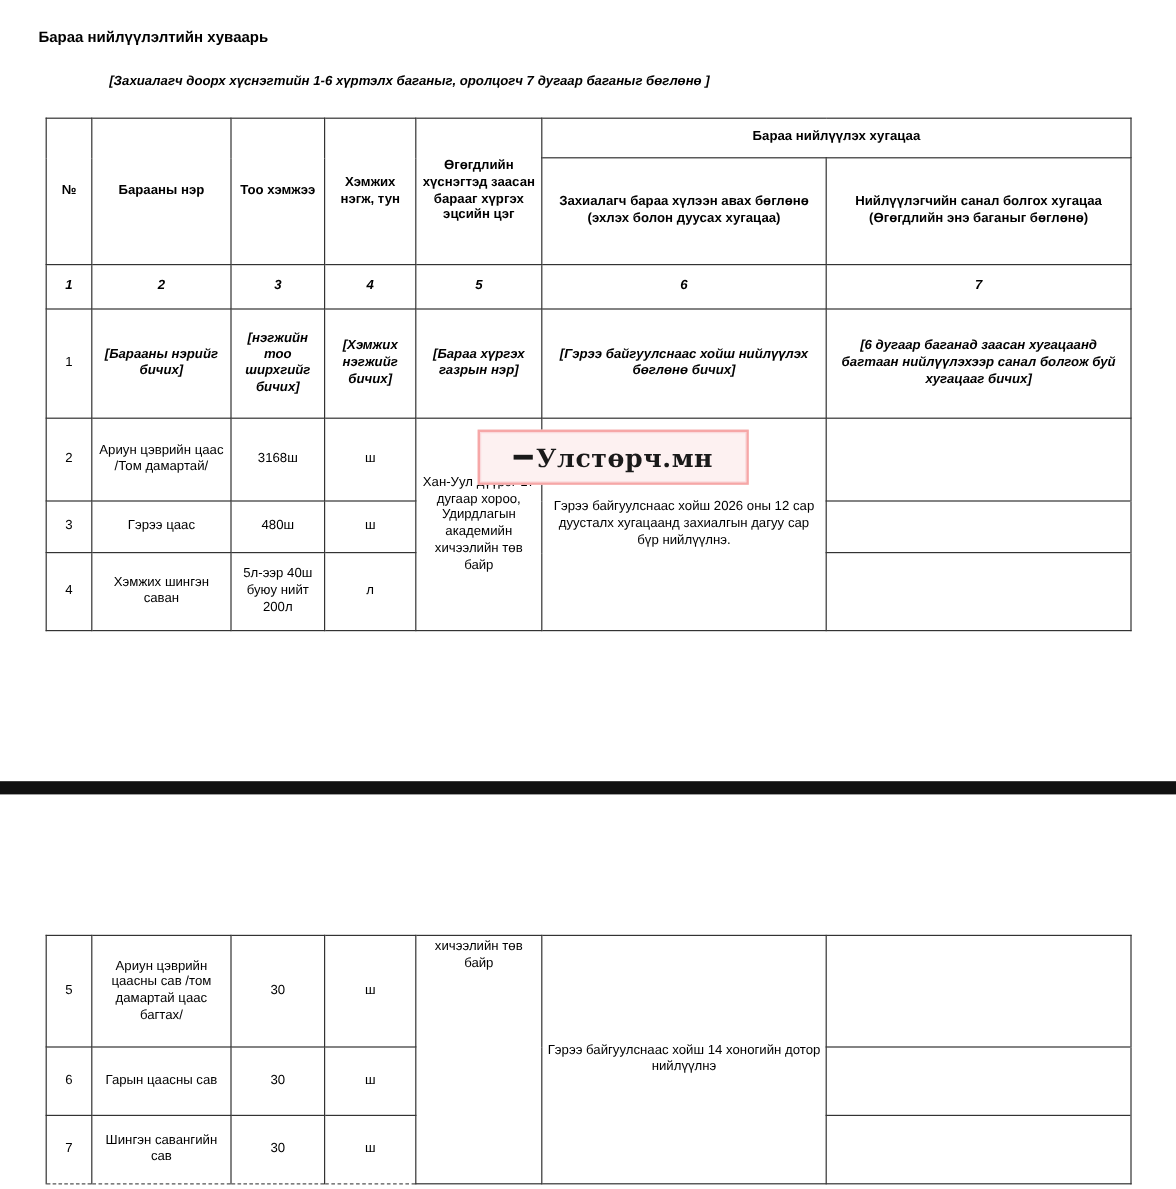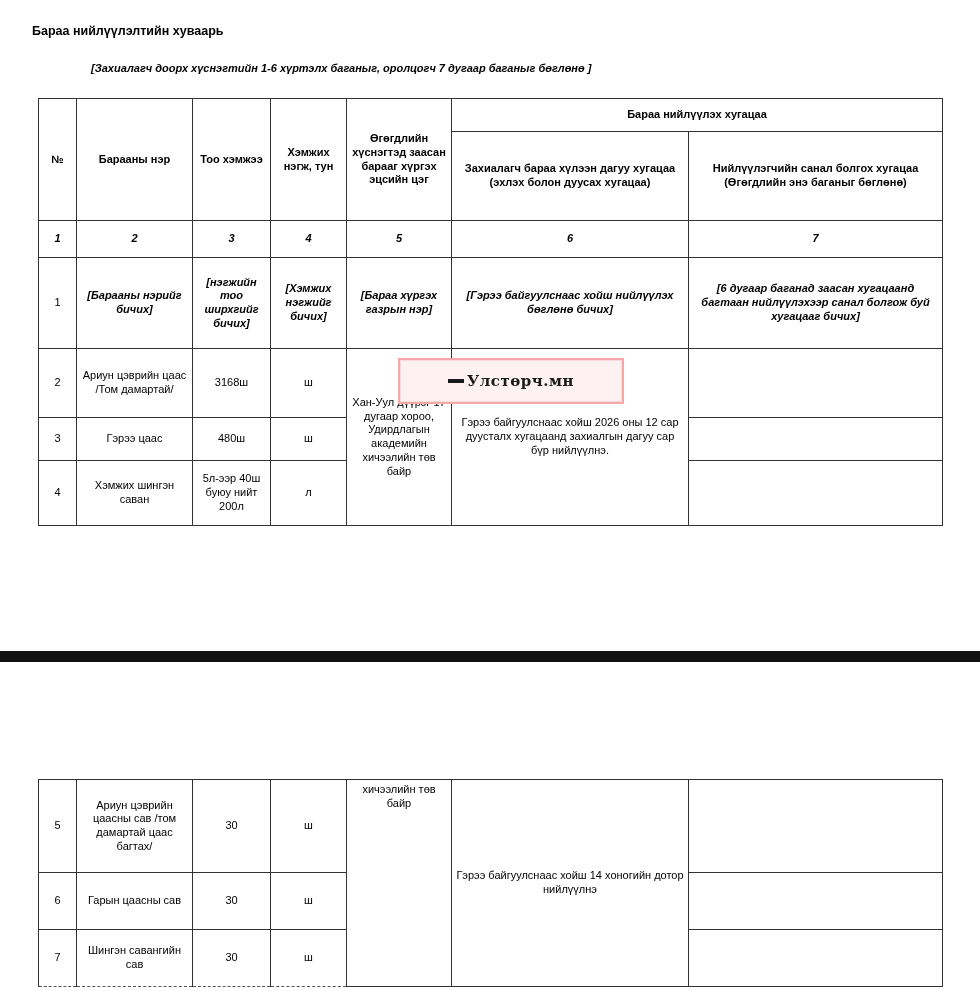--- a/index.html
+++ b/index.html
@@ -90,21 +90,21 @@
     background: #fdf1f1;
     box-shadow: 0 0 0 1px #fadadd inset;
     display: flex;
     align-items: center;
     justify-content: center;
     z-index: 5;
   }
   .stamp-text {
     font-family: "DejaVu Serif", serif;
     font-weight: bold;
-    font-size: 15px;
+    font-size: 21px;
     letter-spacing: 0.5px;
     color: #1a1a1a;
     white-space: nowrap;
   }
   .stamp-bar {
     display: inline-block;
     width: 16px;
     height: 4px;
     background: #1a1a1a;
     margin-right: 3px;
@@ -152,21 +152,21 @@
       <tr>
         <td rowspan="2" class="hdr">№</td>
         <td rowspan="2" class="hdr">Барааны нэр</td>
         <td rowspan="2" class="hdr">Тоо хэмжээ</td>
         <td rowspan="2" class="hdr">Хэмжих нэгж, тун</td>
         <td rowspan="2" class="hdr">Өгөгдлийн хүснэгтэд заасан барааг хүргэх эцсийн цэг</td>
         <td colspan="2" class="hdr" style="height:26px">Бараа нийлүүлэх хугацаа</td>
       </tr>
 
       <tr>
-        <td class="hdr" style="height:82px">Захиалагч бараа хүлээн дагуу хугацаа (эхлэх болон дуусах хугацаа)</td>
+        <td class="hdr" style="height:82px">Захиалагч бараа хүлээн авах бөглөнө (эхлэх болон дуусах хугацаа)</td>
         <td class="hdr">Нийлүүлэгчийн санал болгох хугацаа (Өгөгдлийн энэ баганыг бөглөнө)</td>
       </tr>
 
       <tr>
         <td class="rownum-italic" style="height:30px">1</td>
         <td class="rownum-italic">2</td>
         <td class="rownum-italic">3</td>
         <td class="rownum-italic">4</td>
         <td class="rownum-italic">5</td>
         <td class="rownum-italic">6</td>

